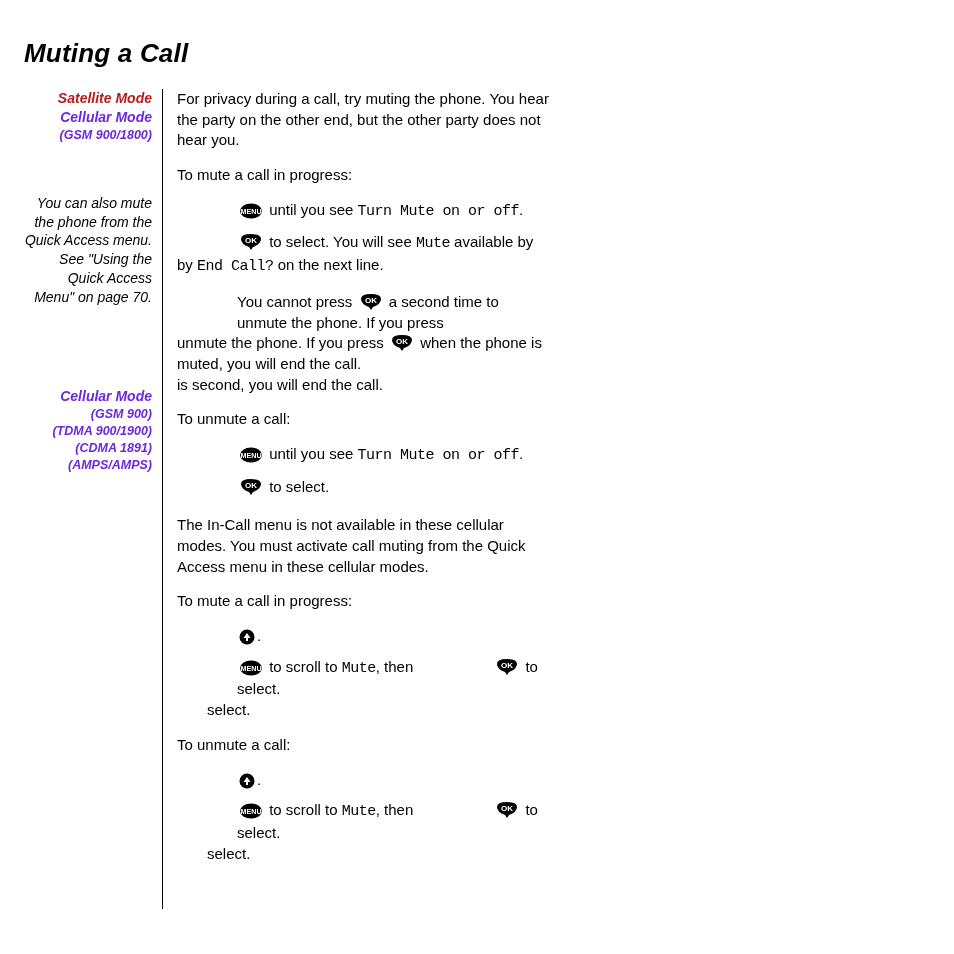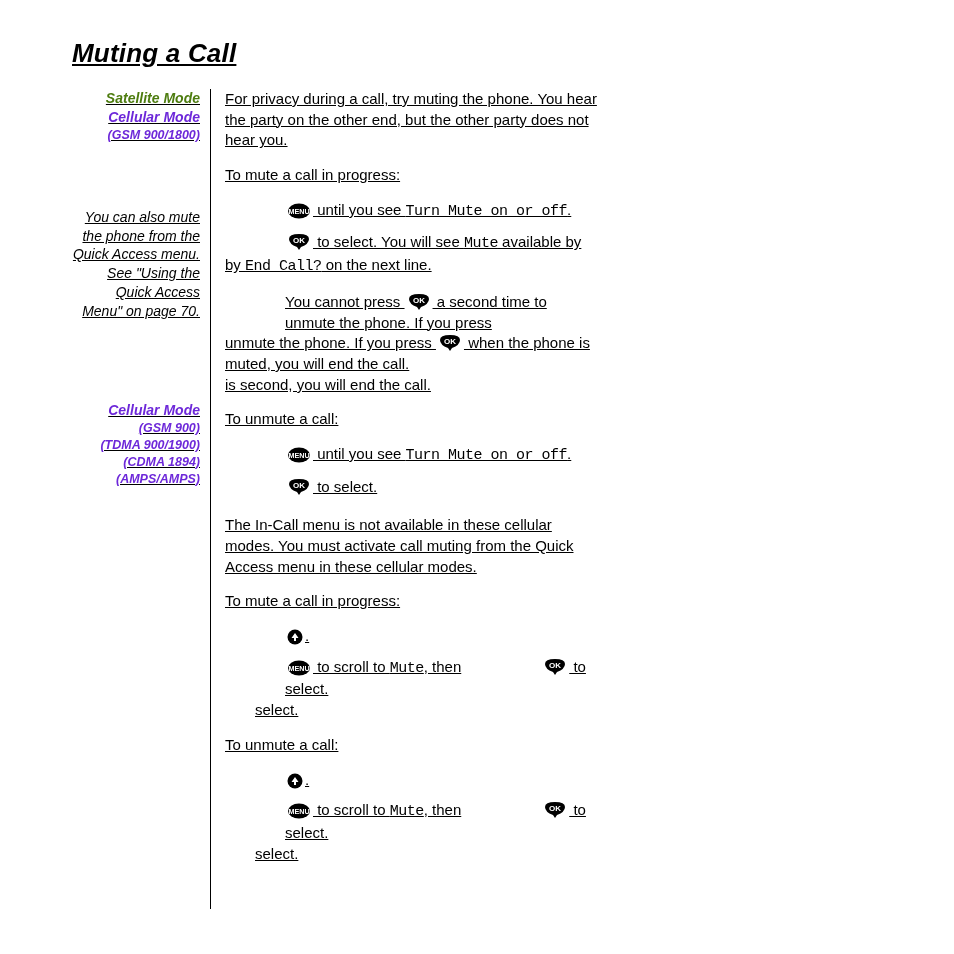--- a/index.html
+++ b/index.html
@@ -6,22 +6,21 @@
     margin: 0;
     padding: 0;
     background: #ffffff;
     font-family: Arial, Helvetica, sans-serif;
     color: #000;
   }
   .page {
     width: 954px;
     height: 954px;
     box-sizing: border-box;
-    padding: 38px 50px 40px 72px;
-    text-decoration: underline;
+    padding: 38px 50px 40px 24px;
   }
   h1.title {
     font-family: Arial, Helvetica, sans-serif;
     font-weight: 700;
     font-style: italic;
     font-size: 26px;
     margin: 0 0 20px 0;
     letter-spacing: 0.2px;
   }
   .columns {
@@ -44,35 +43,35 @@
     align-self: stretch;
     min-height: 820px;
   }
   .main {
     width: 372px;
     flex: 0 0 372px;
     font-size: 15px;
     line-height: 1.38;
   }
   .sat {
-    color: #4d7c0f;
+    color: #b91c1c;
     font-weight: 700;
     font-style: italic;
   }
   .orange {
     color: #6d28d9;
     font-weight: 700;
     font-style: italic;
   }
   .orange.small {
     font-size: 12.5px;
   }
   .sidebar .note {
     font-style: italic;
-    margin-top: 64px;
+    margin-top: 50px;
   }
   .sidebar .block2 {
     margin-top: 80px;
   }
   .main p {
     margin: 0 0 14px 0;
   }
   .step {
     margin: 0 0 10px 0;
     padding-left: 60px;
@@ -106,21 +105,21 @@
       <div class="sat">Satellite Mode</div>
       <div class="orange">Cellular Mode</div>
       <div class="orange small">(GSM 900/1800)</div>
 
       <div class="note">You can also mute the phone from the Quick Access menu. See "Using the Quick Access Menu" on page 70.</div>
 
       <div class="block2">
         <div class="orange">Cellular Mode</div>
         <div class="orange small">(GSM 900)</div>
         <div class="orange small">(TDMA 900/1900)</div>
-        <div class="orange small">(CDMA 1894)</div>
+        <div class="orange small">(CDMA 1891)</div>
         <div class="orange small">(AMPS/AMPS)</div>
       </div>
     </div>
 
     <div class="divider"></div>
 
     <div class="main">
       <p>For privacy during a call, try muting the phone. You hear the party on the other end, but the other party does not hear you.</p>
       <p>To mute a call in progress:</p>
 

